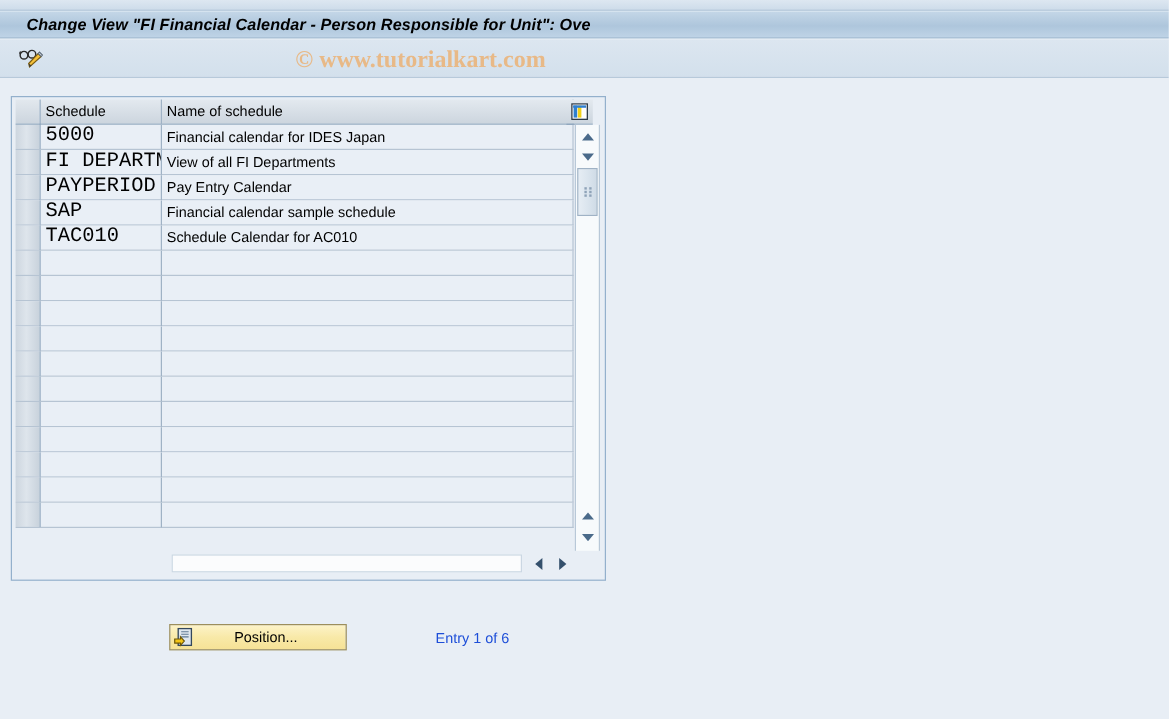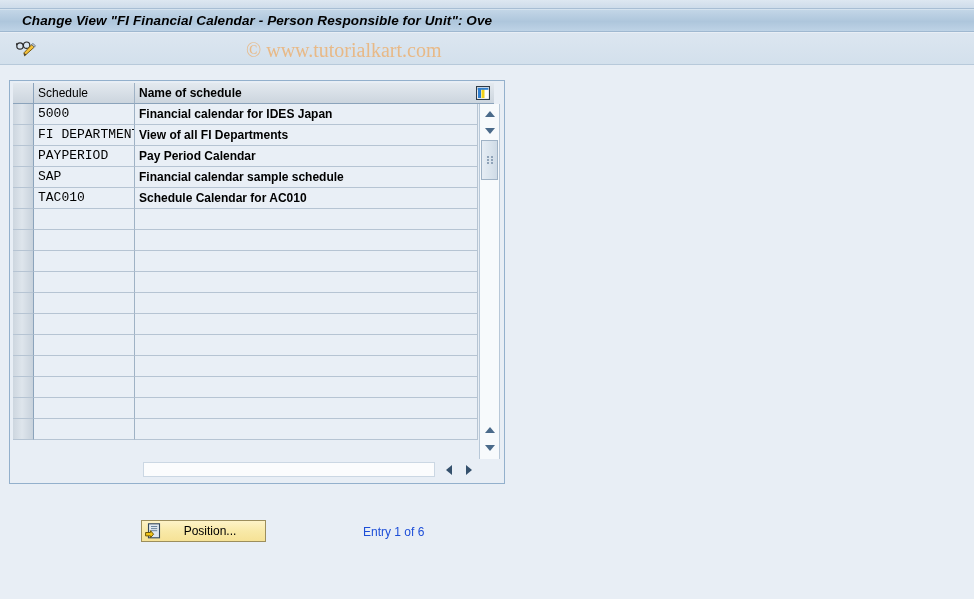--- a/index.html
+++ b/index.html
@@ -61,21 +61,21 @@
     width: 26px; height: 24px;
     display: flex;
     align-items: center;
     justify-content: center;
     cursor: pointer;
   }
   #watermark {
     position: absolute;
     left: 246px; top: 39px;
     font-family: "Liberation Serif", serif;
-    font-weight: normal;
+    font-weight: bold;
     font-size: 20px;
     color: #e8b987;
     white-space: nowrap;
     pointer-events: none;
     user-select: none;
   }
 
   
   #table-frame {
     position: absolute;
@@ -121,22 +121,22 @@
     border-bottom: 1px solid #b6c4d3;
     background: #e9eff6;
     padding: 0 0 0 4px;
     display: flex;
     align-items: center;
     overflow: hidden;
     white-space: nowrap;
     font-size: 12px;
     line-height: 20px;
   }
-  .col-sched { width: 101px; flex: 0 0 101px; font-family: "Liberation Mono", monospace; font-size: 13px; }
-  .col-name  { width: 343px; flex: 0 0 343px; border-right: 1px solid #b6c4d3; font-weight: bold; }
+  .col-sched { width: 101px; flex: 0 0 101px; font-family: "Liberation Mono", monospace; font-size: 17px; }
+  .col-name  { width: 343px; flex: 0 0 343px; border-right: 1px solid #b6c4d3; }
 
   .hdr-row .cell {
     background: linear-gradient(to bottom, #e3e9ef 0%, #ccd5de 100%);
     border-bottom: 1px solid #8ba3bb;
     border-right: 1px solid #9fb2c5;
     font-family: "Liberation Sans", sans-serif;
     font-size: 12px;
     color: #000;
     cursor: pointer;
   }
@@ -236,21 +236,21 @@
     display: flex;
     align-items: center;
     justify-content: center;
     cursor: pointer;
   }
 
   
   #position-button {
     position: absolute;
     left: 141px; top: 520px;
-    width: 125px; height: 22px;
+    width: 148px; height: 22px;
     background: linear-gradient(to bottom, #fdf3c8 0%, #f8e9a8 50%, #f6e296 100%);
     border: 1px solid #9c8e5c;
     display: flex;
     align-items: center;
     cursor: pointer;
     box-sizing: border-box;
   }
   #position-button .btn-ico {
     width: 20px; height: 18px;
     margin-left: 1px;
@@ -313,21 +313,21 @@
           <div class="cell col-name">Financial calendar for IDES Japan</div>
         </div>
         <div class="row">
           <div class="sel-cell"></div>
           <div class="cell col-sched">FI DEPARTMENT</div>
           <div class="cell col-name">View of all FI Departments</div>
         </div>
         <div class="row">
           <div class="sel-cell"></div>
           <div class="cell col-sched">PAYPERIOD</div>
-          <div class="cell col-name">Pay Period Calendar</div>
+          <div class="cell col-name">Pay Entry Calendar</div>
         </div>
         <div class="row">
           <div class="sel-cell"></div>
           <div class="cell col-sched">SAP</div>
           <div class="cell col-name">Financial calendar sample schedule</div>
         </div>
         <div class="row">
           <div class="sel-cell"></div>
           <div class="cell col-sched">TAC010</div>
           <div class="cell col-name">Schedule Calendar for AC010</div>

